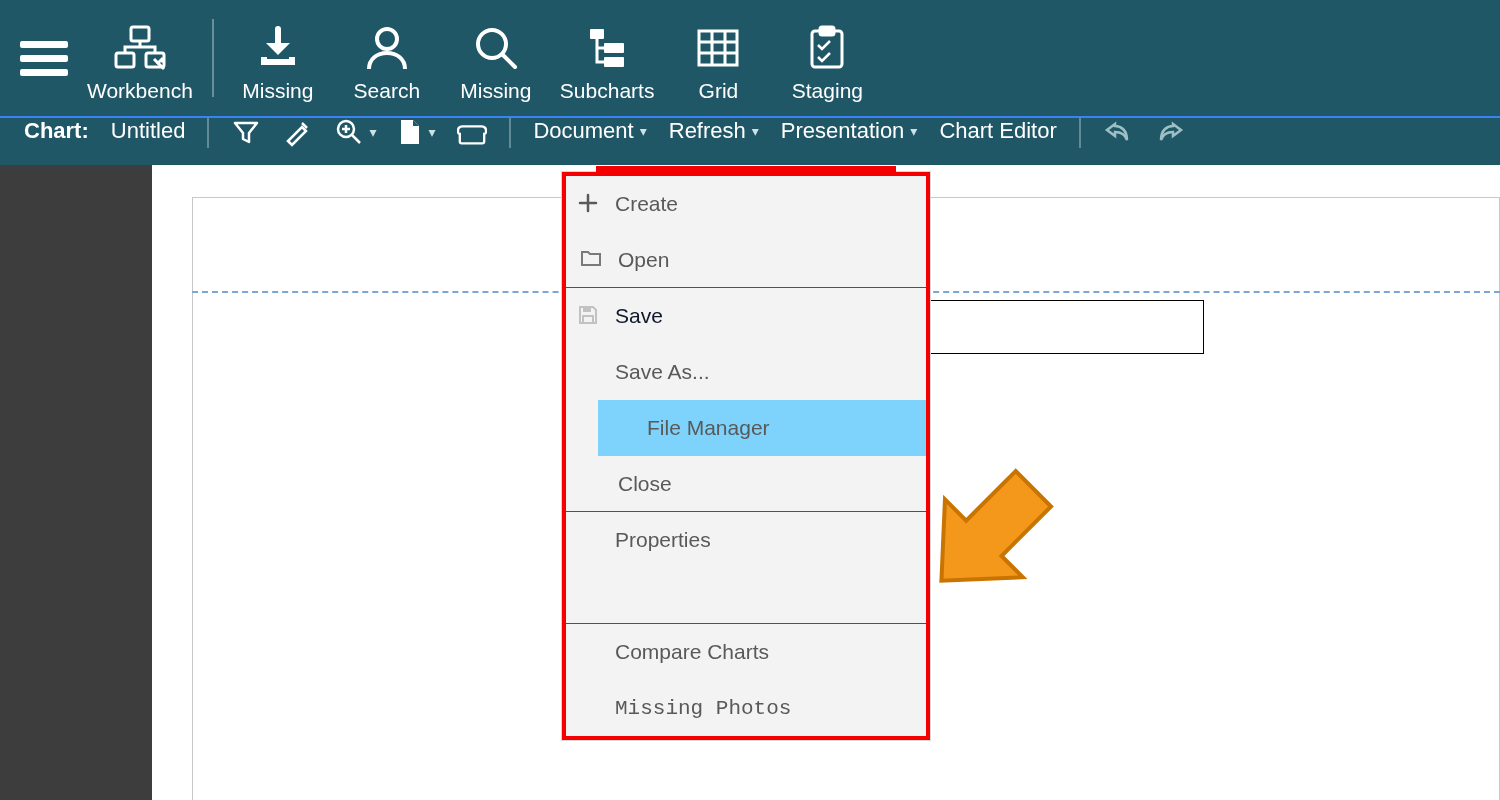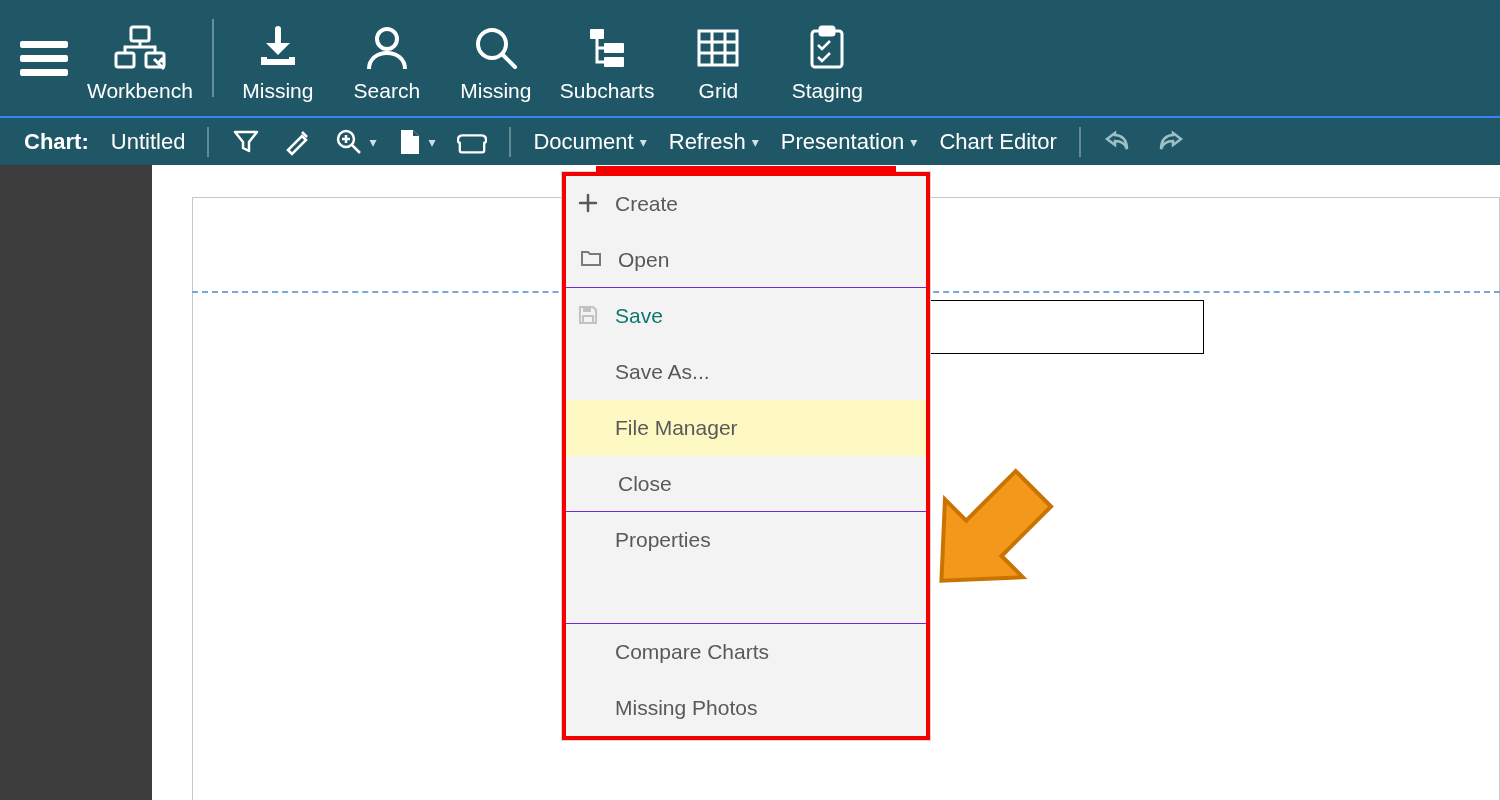--- a/index.html
+++ b/index.html
@@ -32,21 +32,21 @@
   .ribbon-item .ri-label { margin-top:6px; }
 
   .ribbon-sep {
     width:2px; height:78px; background:#9bb6bd; opacity:.6;
   }
 
   
   .toolbar {
     background:#1f5766;
     height:47px;
-    display:flex; align-items:center;
+    display:flex; align-items:flex-start;
     padding:0 24px;
     gap:22px;
     color:#fff; font-size:22px;
   }
   .toolbar .lbl-chart { font-weight:bold; font-size:22px; }
   .toolbar .chart-name { font-size:22px; }
   .tb-sep { width:2px; height:30px; background:#9bb6bd; opacity:.55; }
   .tb-icon { width:30px; height:30px; display:flex; align-items:center; justify-content:center; cursor:pointer; }
   .tb-btn { display:flex; align-items:center; gap:6px; cursor:pointer; }
   .chev { font-size:14px; color:#cfe1e6; }
@@ -91,24 +91,24 @@
   }
   .menu-row {
     display:flex; align-items:center;
     height:56px;
     padding:0 16px 0 14px;
     gap:14px;
     color:#595959; font-size:21px;
     cursor:pointer;
     border-bottom:1px solid #6d28d9;
   }
-  .menu-row:last-child{ border-bottom:none; }
+  .menu-row:last-child{ border-bottom:none;font-family:Liberation Mono, monospace; }
   .menu-row.no-sep{ border-bottom:none;padding-left:11px; }
-  .menu-row.hovered{ background:#fef9c3; }
-  .menu-row.disabled{ color:#0f766e; }
+  .menu-row.hovered{ background:#7dd3fc;margin-left:32px; }
+  .menu-row.disabled{ color:#0f172a; }
   .menu-row .mi-icon{ width:24px; height:24px; flex:0 0 24px; }
   .menu-row .mi-label{ flex:1; }
 
   
   .arrow {
     position:absolute;
     left:898px; top:425px;
     width:200px; height:170px;
     z-index:60;
     pointer-events:none;

